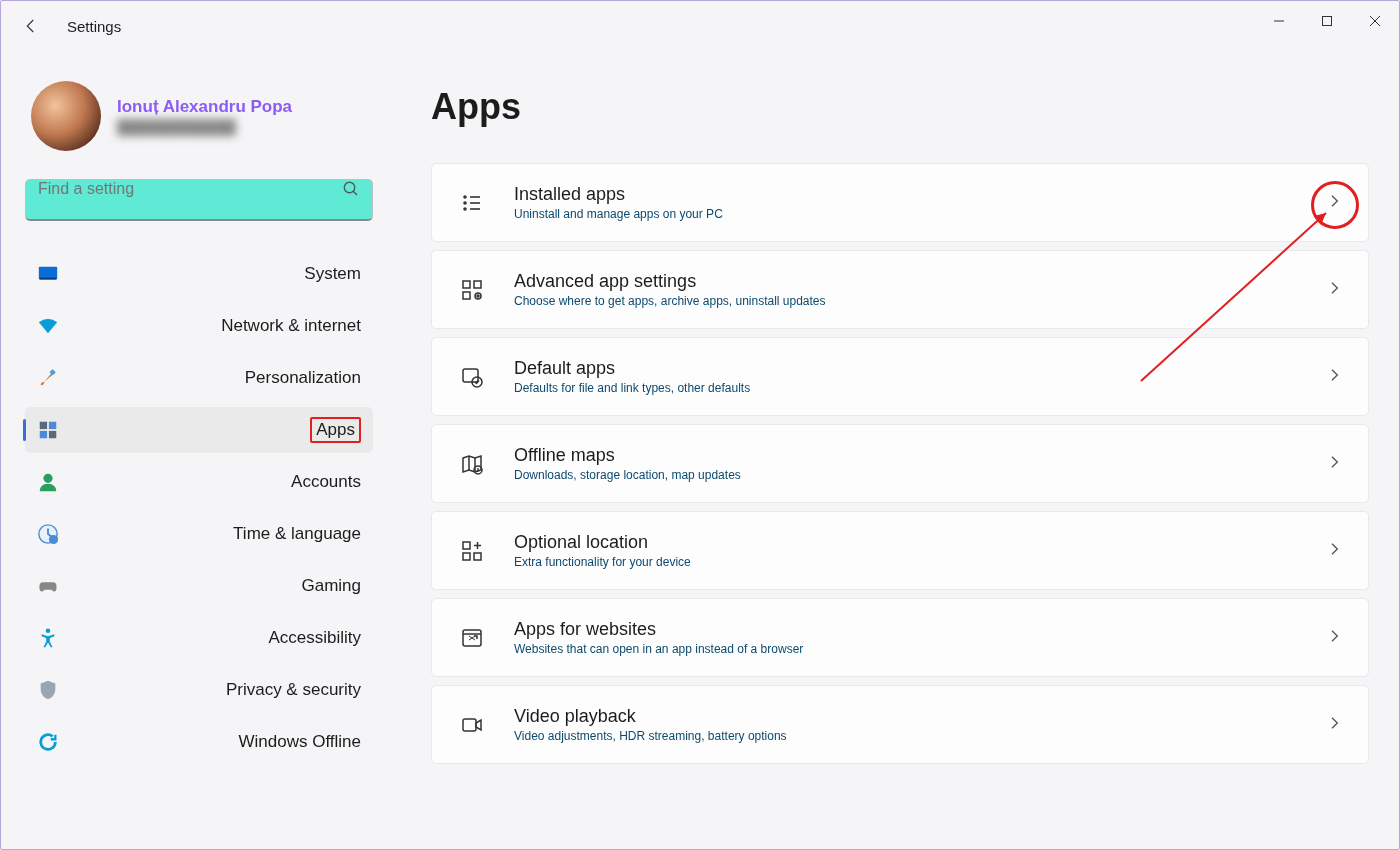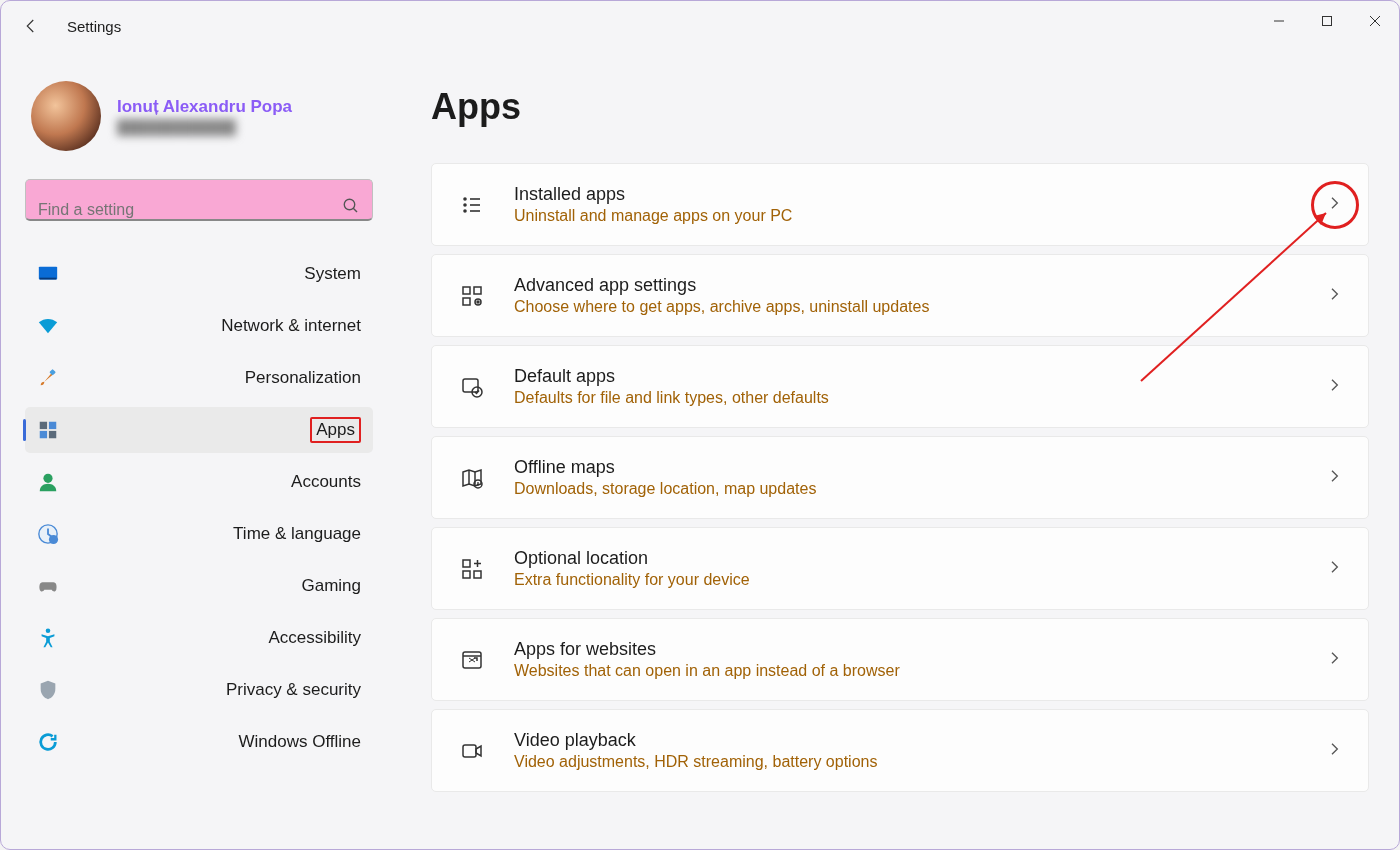--- a/index.html
+++ b/index.html
@@ -9,21 +9,21 @@
     width: 1400px;
     height: 850px;
     overflow: hidden;
     position: relative;
   }
   .window {
     width: 100%;
     height: 100%;
     background: #f5f5f7;
     border: 1px solid #b8a8d8;
-    border-radius: 10px;
+    border-radius: 2px;
     display: flex;
     flex-direction: column;
     position: relative;
   }
   .titlebar {
     display: flex;
     align-items: center;
     height: 50px;
     padding: 0 10px;
   }
@@ -90,27 +90,27 @@
   }
   .profile-text .email {
     font-size: 14px;
     color: #888;
     margin-top: 2px;
     filter: blur(4px);
     user-select: none;
   }
   .searchbox {
     display: flex;
-    align-items: flex-end;
+    align-items: flex-start;
     border: 1px solid #c0c0c0;
     border-bottom: 2px solid #888;
     border-radius: 5px;
     padding: 0 12px;
     height: 42px;
-    background: #f9a8d4;
+    background: #5eead4;
     margin-bottom: 30px;
   }
   .searchbox input {
     flex: 1;
     border: none;
     background: transparent;
     font-size: 16px;
     color: #555;
     outline: none;
   }
@@ -198,22 +198,22 @@
   }
   .card .card-text {
     flex: 1;
   }
   .card .card-title {
     font-size: 18px;
     color: #1c1c1c;
     font-weight: 400;
   }
   .card .card-desc {
-    font-size: 16px;
-    color: #a16207;
+    font-size: 12px;
+    color: #0c4a6e;
     margin-top: 2px;
   }
   .card .chev {
     color: #555;
   }
   .annot-circle {
     position: absolute;
     width: 48px;
     height: 48px;
     border: 3px solid #e02020;

